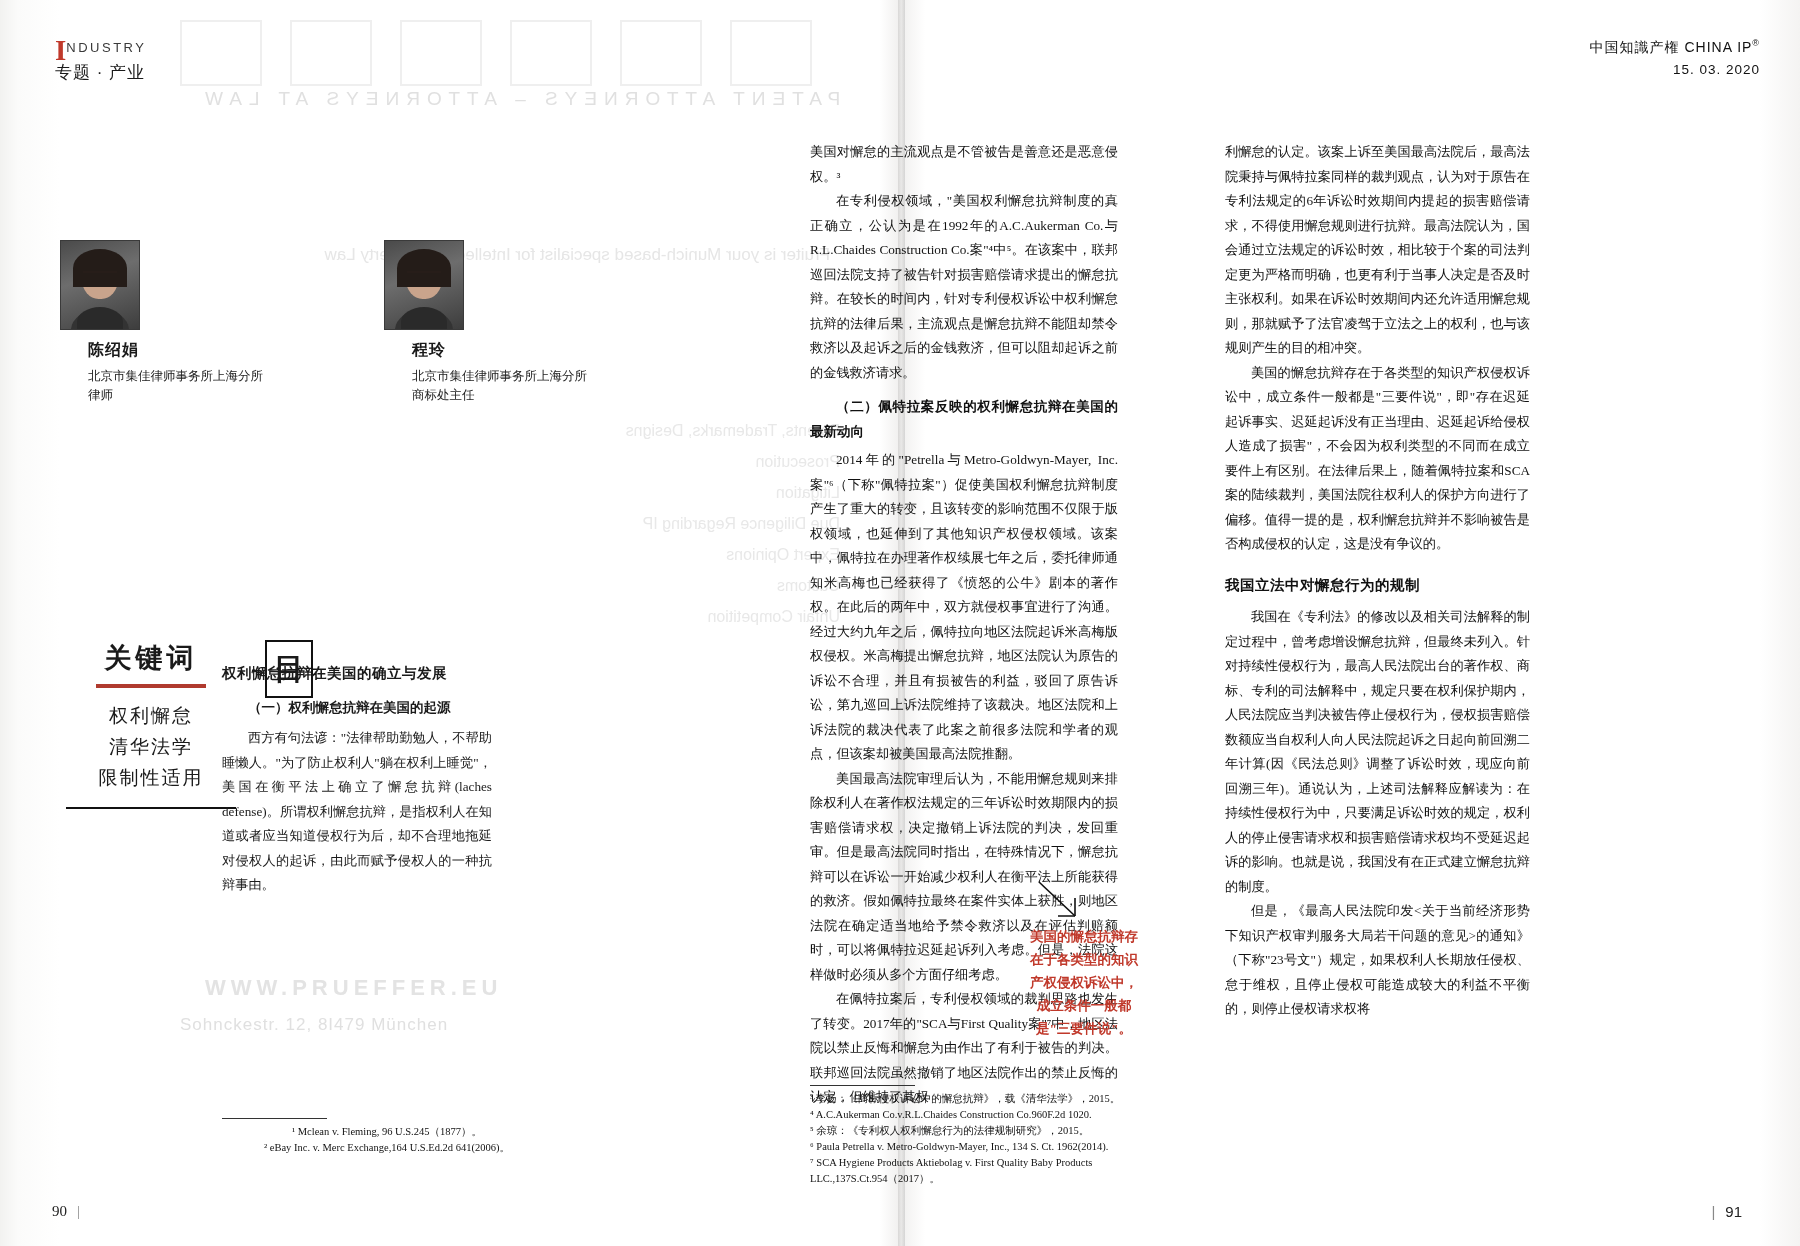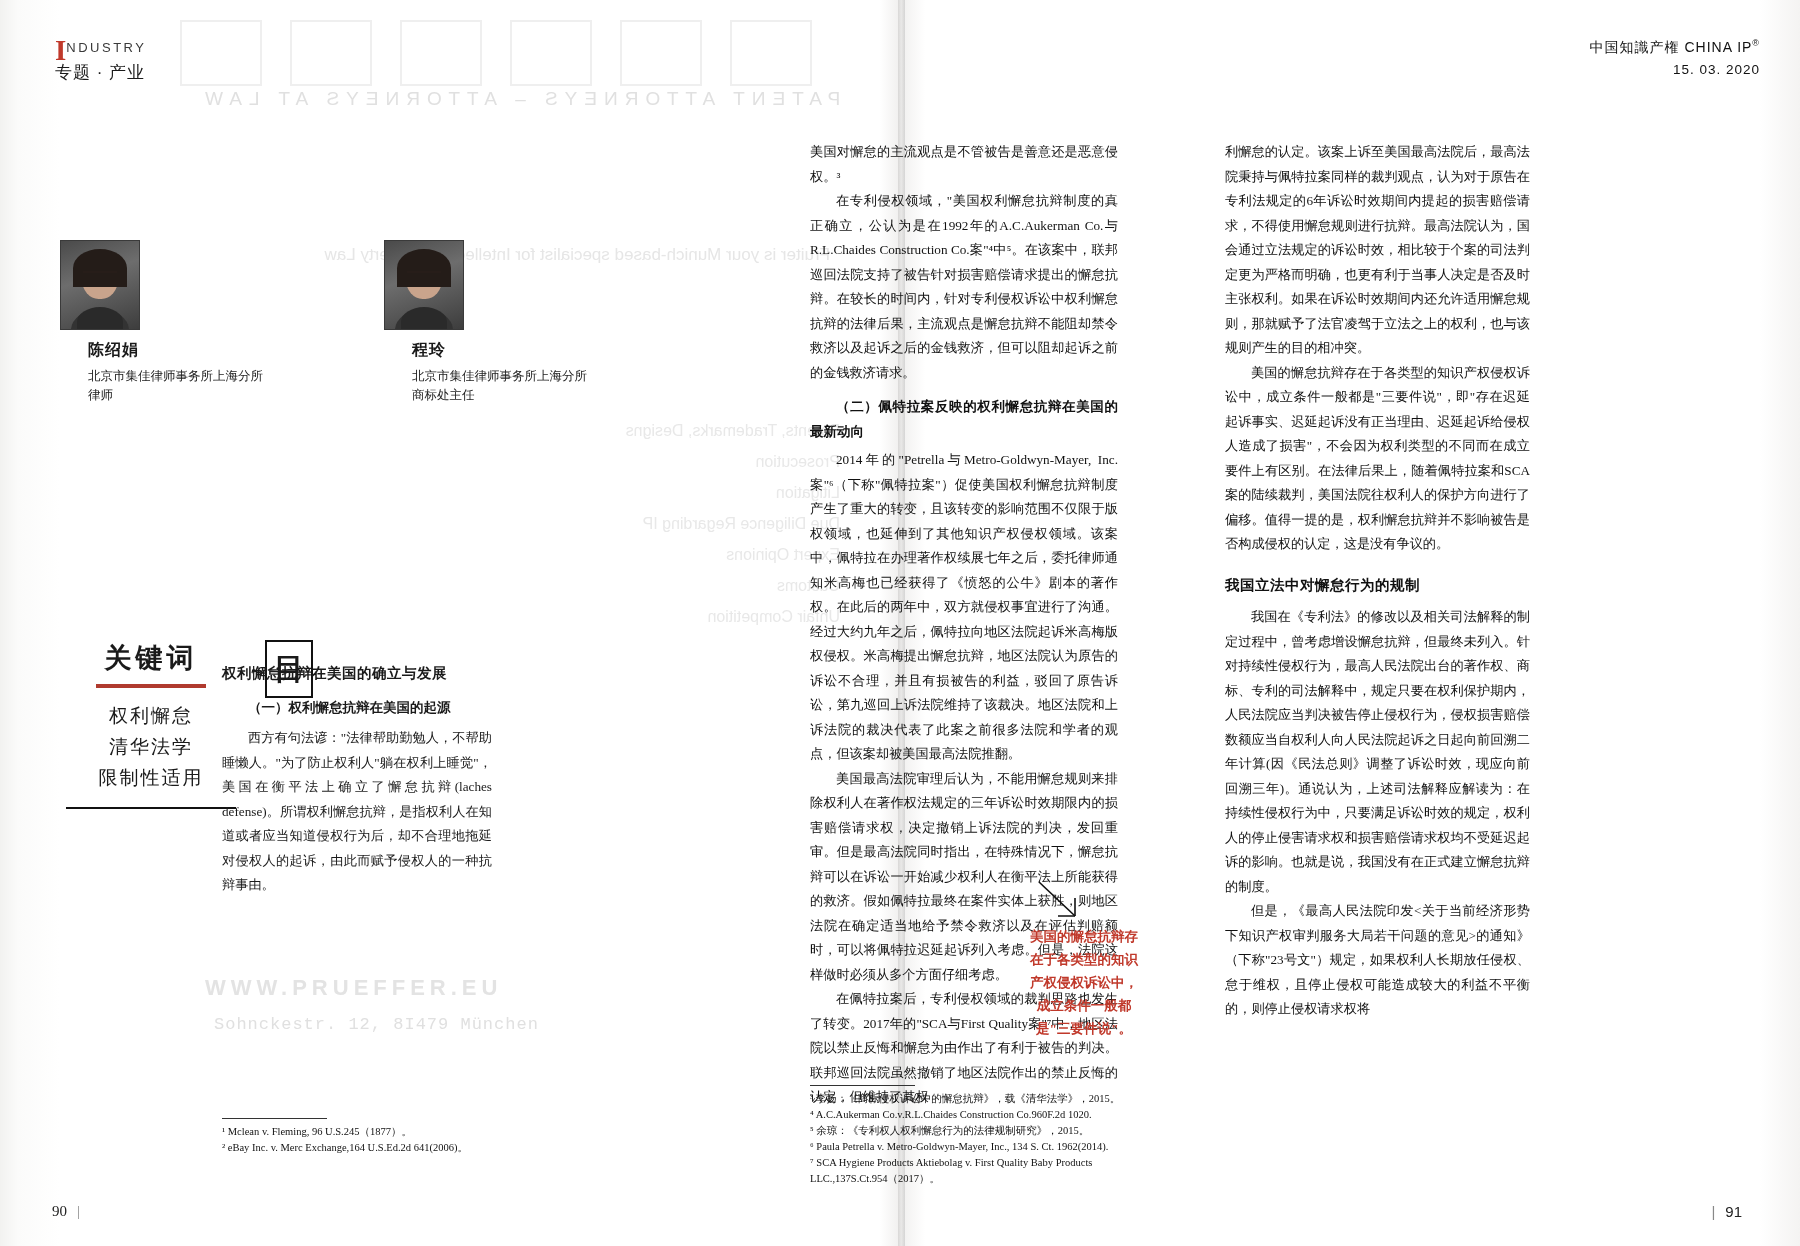--- a/index.html
+++ b/index.html
@@ -46,22 +46,22 @@
     font-size:16px;line-height:31px;color:#e8e8e8;
     transform:scaleX(-1);
   }
   .ghost-url{
     position:absolute;left:205px;top:975px;
     font-family:"Liberation Sans",sans-serif;
     font-size:22px;letter-spacing:5px;color:#e3e3e3;font-weight:bold;
   }
   .ghost-bottom{
     position:absolute;left:180px;top:1015px;
-    font-family:Liberation Mono, monospace;
-    font-size:17px;letter-spacing:1px;color:#e0e0e0;margin-left:34px;
+    font-family:Liberation Sans, sans-serif;
+    font-size:17px;letter-spacing:1px;color:#e0e0e0;
   }
 
   
   .industry{
     position:absolute;left:55px;top:36px;
     font-family:"Liberation Sans",sans-serif;
   }
   .industry .i{
     color:#c0392b;font-size:29px;font-weight:bold;
     font-family:"Liberation Serif",serif;line-height:1;
@@ -164,21 +164,21 @@
   }
   .rp-head .l1{font-size:14px;letter-spacing:1px;color:#111;}
   .rp-head .l1 sup{font-size:9px;}
   .rp-head .l2{font-size:13.5px;letter-spacing:1px;color:#111;margin-top:5px;}
 
   
   .footnote{
     position:absolute;
     font-size:10.5px;line-height:16px;color:#111;
   }
-  .fn-left{left:222px;top:1118px;width:330px;}
+  .fn-left{left:222px;top:1118px;width:330px;text-align:center;}
   .fn-mid{left:810px;top:1085px;width:330px;}
   .fn-rule{border-top:1px solid #333;width:105px;margin-bottom:5px;}
   .footnote div{white-space:normal;}
 
   
   .pullquote{
     position:absolute;left:1030px;top:925px;width:108px;
     color:#c0392b;font-size:13.5px;line-height:23px;font-weight:bold;
     text-align:center;
   }

